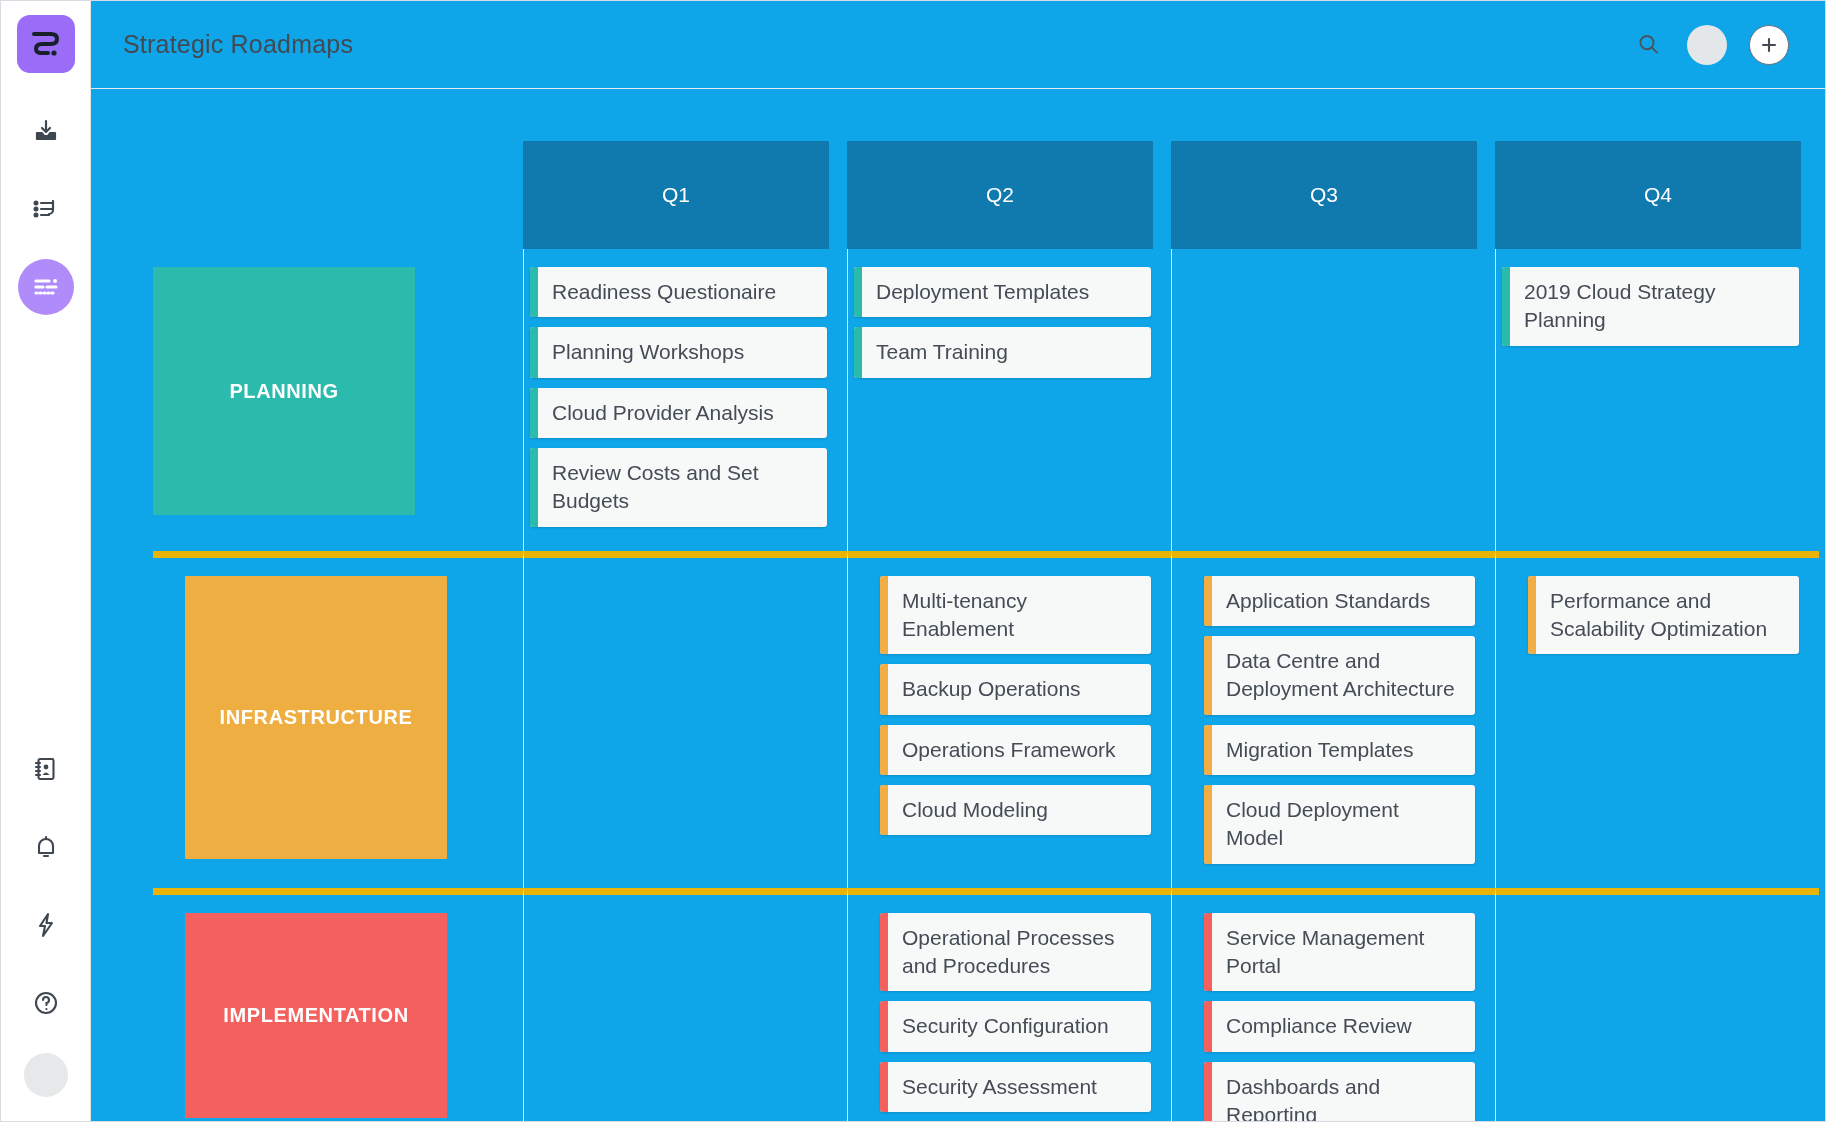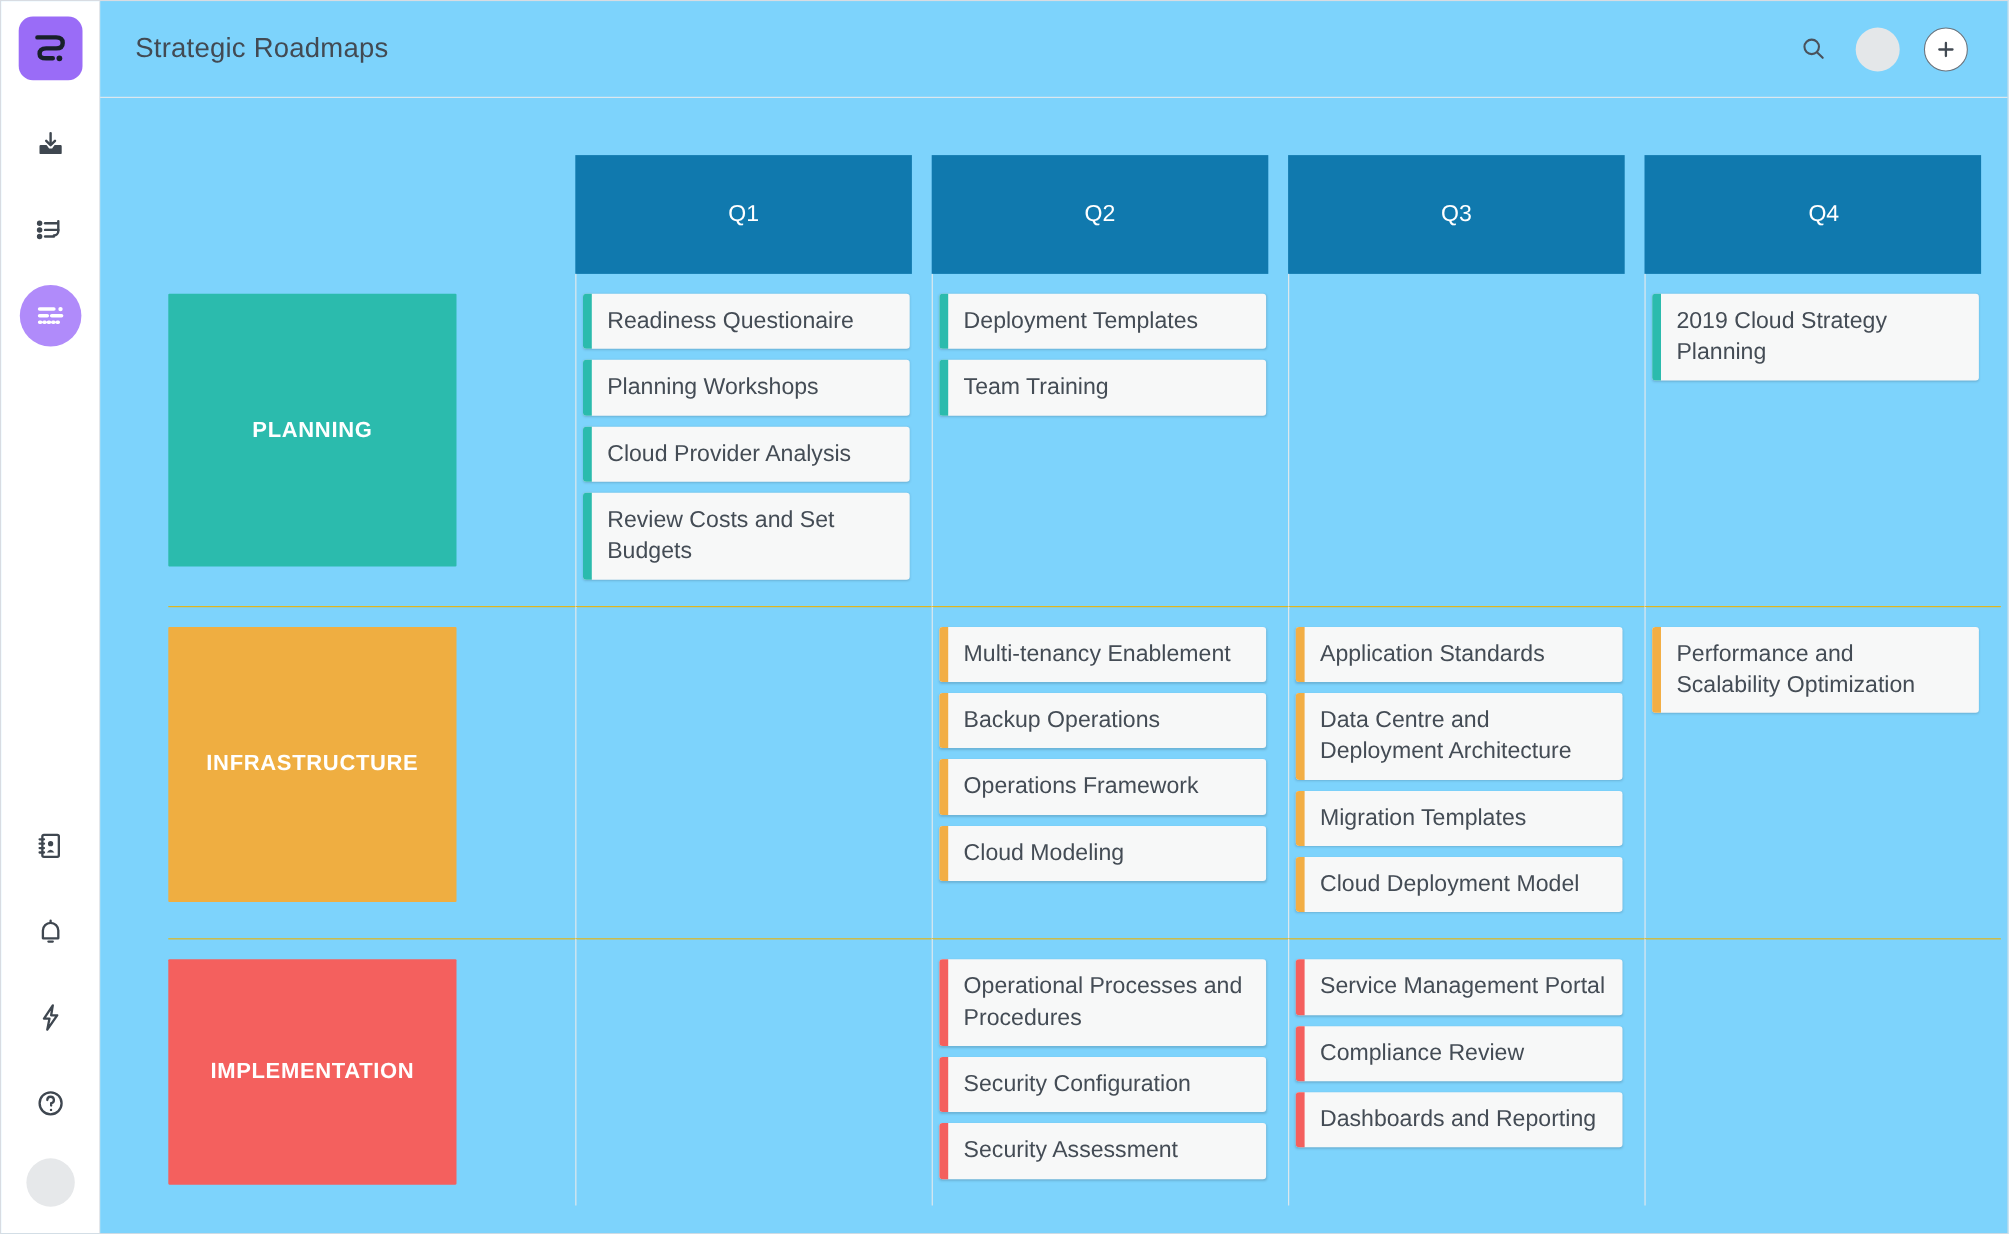--- a/index.html
+++ b/index.html
@@ -5,21 +5,21 @@
   * { box-sizing: border-box; margin: 0; padding: 0; }
   html, body {
     width: 1826px; height: 1122px;
     background: #ffffff;
     font-family: "Liberation Sans", sans-serif;
     overflow: hidden;
   }
   .app {
     position: relative;
     width: 1826px; height: 1122px;
-    background: #7dd3fc;
+    background: #0ea5e9;
     border: 1px solid #d8dce2;
     display: flex;
   }
 
   
   .sidebar {
     width: 90px;
     height: 100%;
     background: #ffffff;
     border-right: 1px solid #e3e6ea;
@@ -140,21 +140,21 @@
   .rowlabel-box {
     width: 262px;
     border-radius: 1px;
   }
 
   .cell {
     position: relative;
     padding: 18px 20px 14px 6px;
     border-left: 1px solid #e8eaec;
   }
-  .rowsep { border-top: 1px solid #eab308; }
+  .rowsep { border-top: 7px solid #eab308; padding-left: 32px; }
 
   .card {
     position: relative;
     background: #f7f8f8;
     border-radius: 3px;
     box-shadow: 0 1px 2px rgba(30,40,50,.18);
     margin-bottom: 10px;
     padding: 11px 14px 11px 22px;
     font-size: 21px;
     line-height: 1.35;
@@ -310,21 +310,21 @@
           </div>
           <div class="cell" style="min-height: 266px;">
             <div class="card teal">Deployment Templates</div>
             <div class="card teal">Team Training</div>
           </div>
           <div class="cell" style="min-height: 266px;"></div>
           <div class="cell" style="min-height: 266px;">
             <div class="card teal">2019 Cloud Strategy Planning</div>
           </div>
           <div class="rowlabel-wrap rowsep">
-            <div class="rowlabel rowlabel-box" style="background: rgb(239, 174, 65); height: 250px;">INFRASTRUCTURE</div>
+            <div class="rowlabel rowlabel-box" style="background: rgb(239, 174, 65); height: 283px;">INFRASTRUCTURE</div>
           </div>
           <div class="cell rowsep" style="min-height: 268px;"></div>
           <div class="cell rowsep" style="min-height: 268px;">
             <div class="card amber">Multi-tenancy Enablement</div>
             <div class="card amber">Backup Operations</div>
             <div class="card amber">Operations Framework</div>
             <div class="card amber">Cloud Modeling</div>
           </div>
           <div class="cell rowsep" style="min-height: 268px;">
             <div class="card amber">Application Standards</div>

